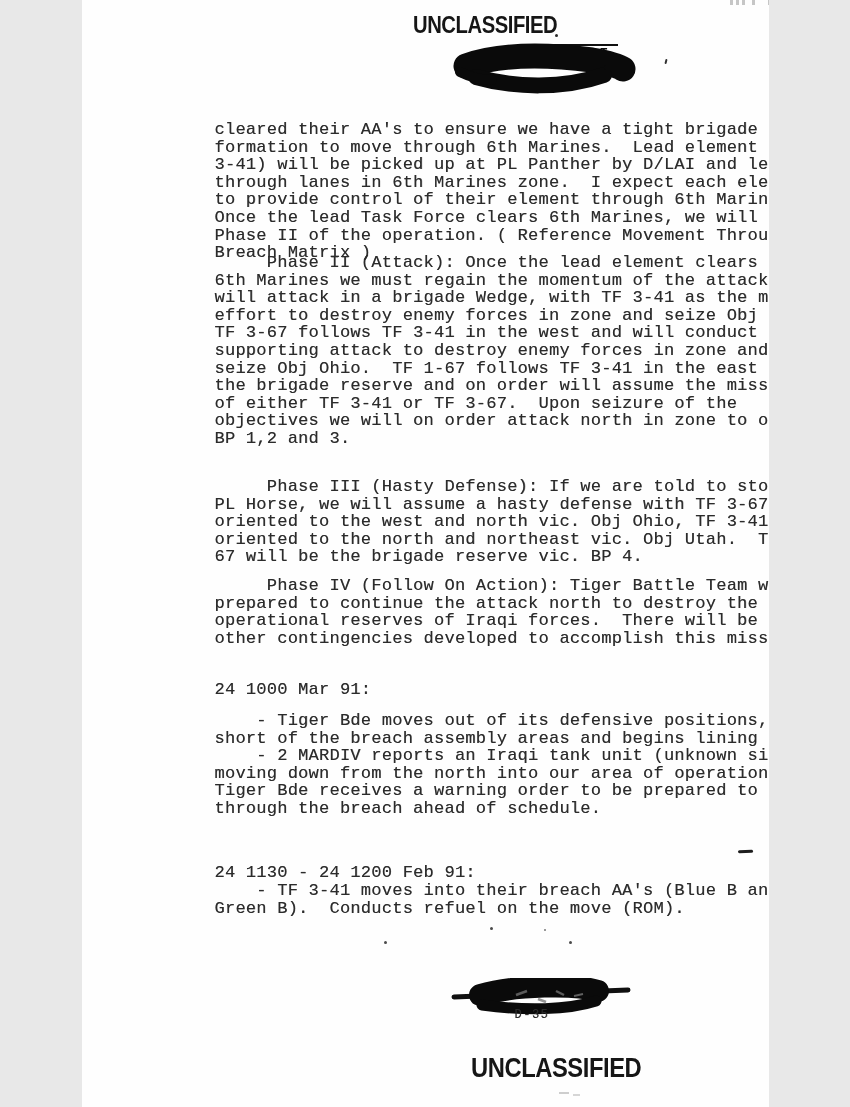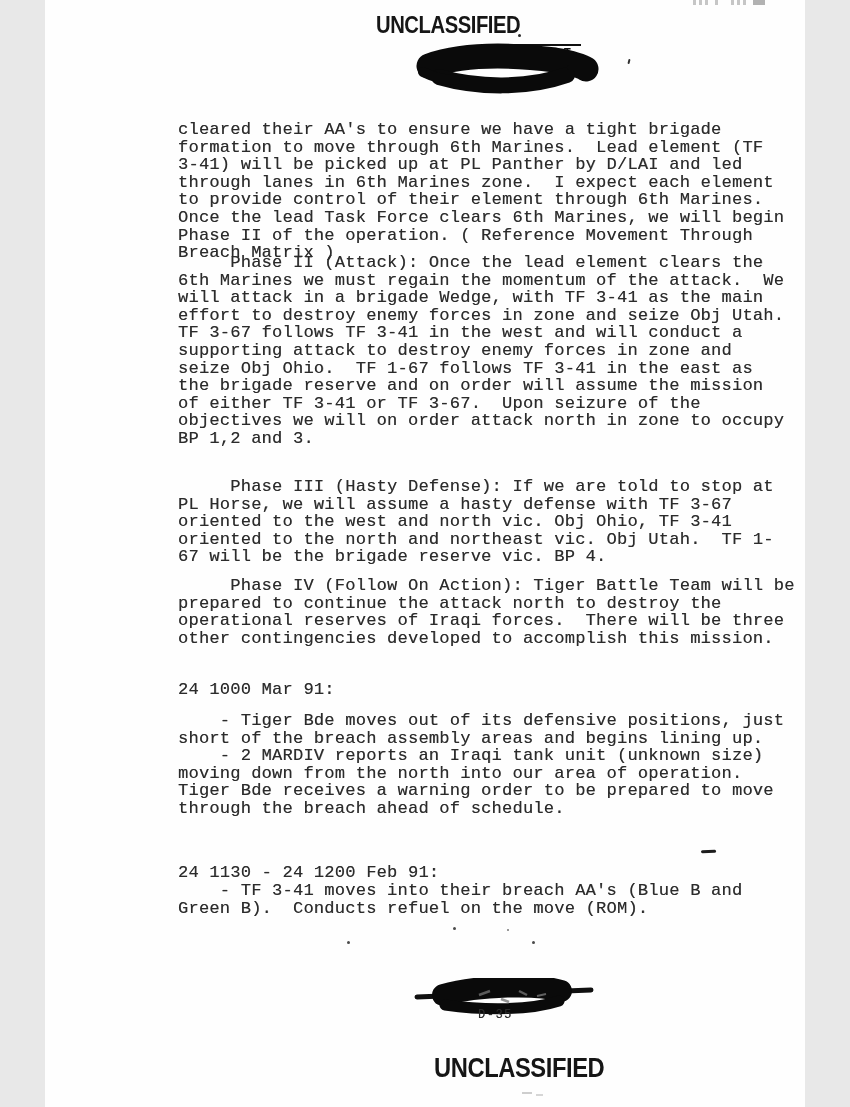--- a/index.html
+++ b/index.html
@@ -1,17 +1,17 @@
 <!DOCTYPE html>
 <html><head>
 <meta charset="utf-8">
 <style>
   html,body{margin:0;padding:0;background:#e8e8e8;}
   .page{
-    position:relative;width:760px;height:1107px;margin:0 auto;
+    position:relative;width:687px;height:1107px;margin:0 auto;
     background:#fefefe;overflow:hidden;
     font-family:"Liberation Sans",sans-serif;
   }
   
   .classification{
     position:absolute;font-weight:bold;color:#161616;
     font-family:"Liberation Sans",sans-serif;white-space:nowrap;
     transform:scaleX(0.88);transform-origin:left top;letter-spacing:-0.5px;
   }
   .classification.top{left:331px;top:12px;font-size:23px;}

